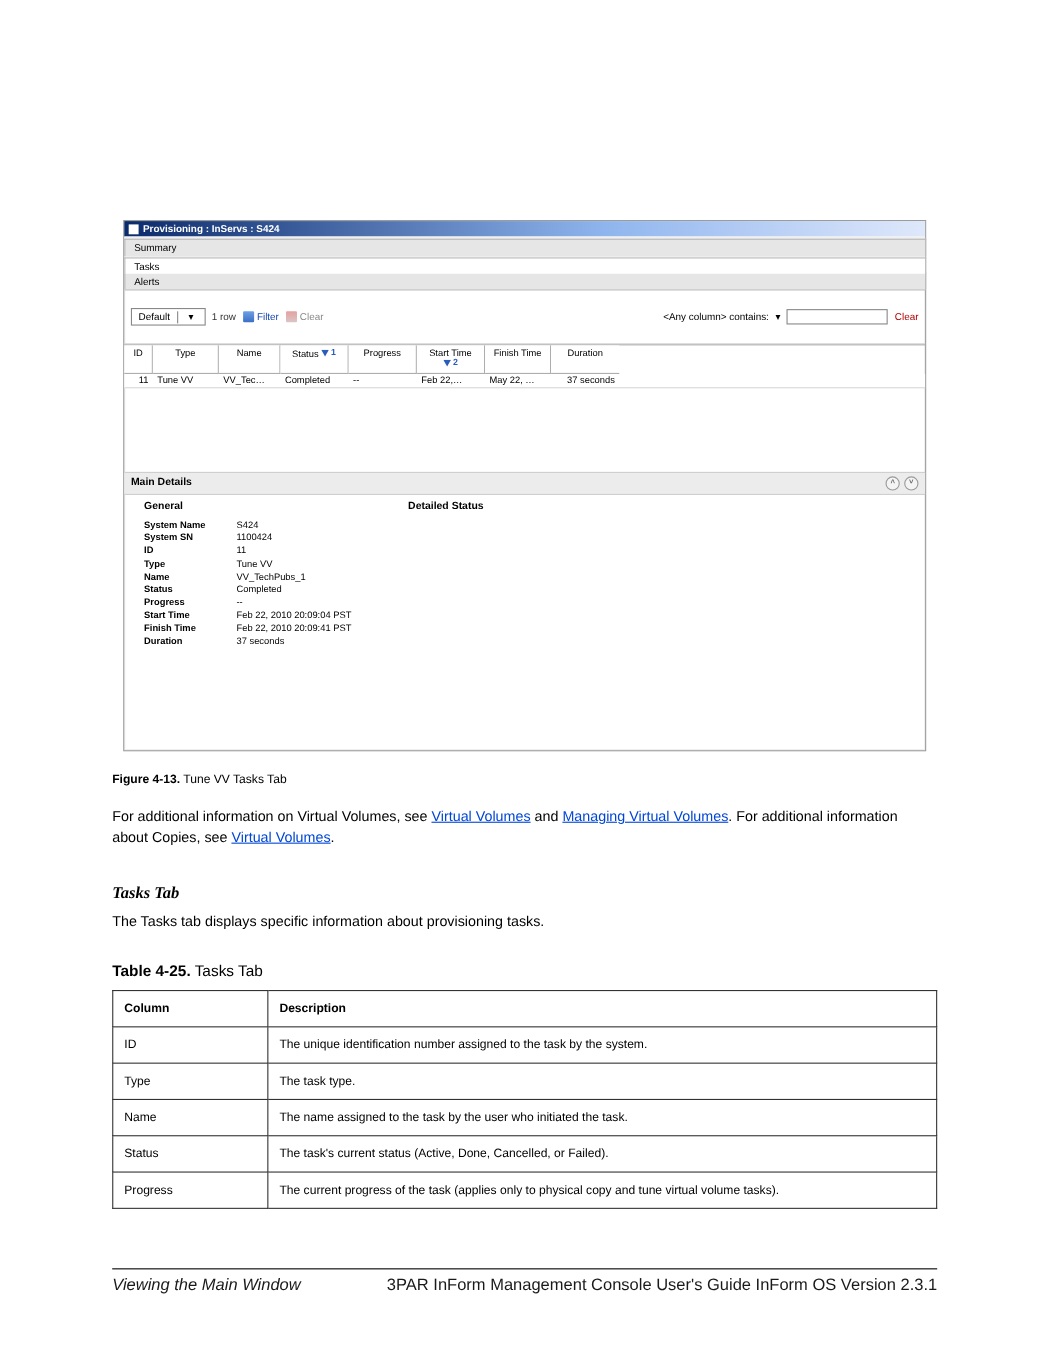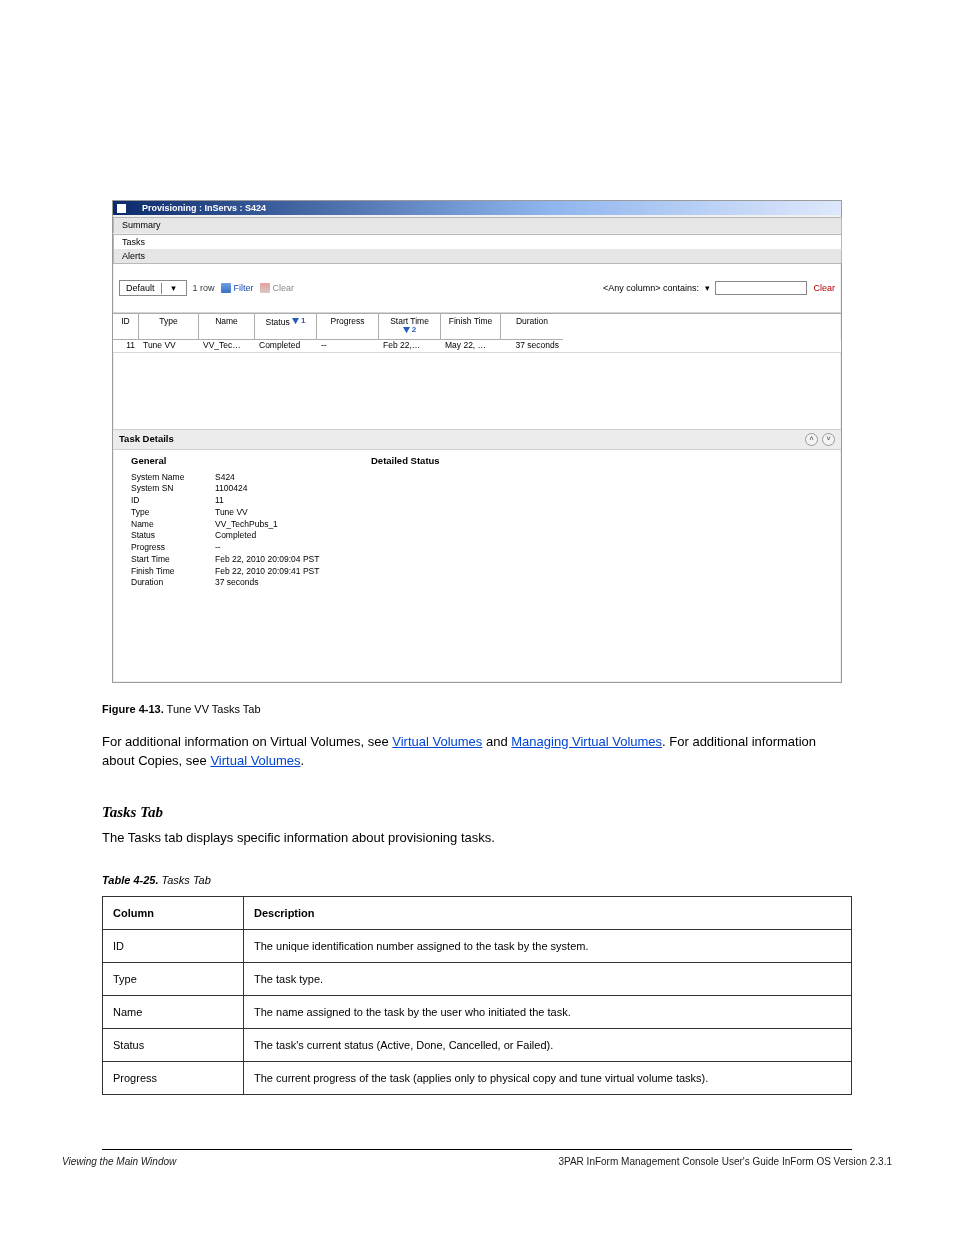--- a/index.html
+++ b/index.html
@@ -33,21 +33,21 @@
     box-shadow: inset 0 0 0 1px #efefef;
   }
   .app-titlebar {
     background: linear-gradient(to right, #0b2a6b, #8fb5ee 60%, #dfe8fb);
     color: #fff;
     padding: 2px 4px;
     font-weight: bold;
     font-size: 9px;
     display: flex;
     align-items: center;
-    gap: 16px;
+    gap: 4px;
   }
   .app-titlebar .app-icon {
     width: 9px;
     height: 9px;
     background: #ffffff;
     display: inline-block;
   }
   .tabs-row {
     display: flex;
     border-bottom: 1px solid #b7b7b7;
@@ -208,21 +208,21 @@
     font-size: 9.5px;
     margin-bottom: 6px;
   }
   .kv {
     display: grid;
     grid-template-columns: 76px auto;
     gap: 2px 8px;
     font-size: 8.5px;
     align-items: start;
   }
-  .kv .k { font-weight: normal; }
+  .kv .k { font-weight: bold; }
 
   
   .fig-caption {
     margin: 18px 0 0 86px;
     font-size: 11px;
   }
   .fig-caption .lead { font-weight: bold; }
   .body-text {
     margin: 18px 86px 0 86px;
     font-size: 13px;
@@ -250,41 +250,40 @@
     padding: 10px 10px;
     text-align: left;
     vertical-align: top;
   }
   .doc-table th {
     font-weight: bold;
     background: #fff;
   }
   .tbl-caption {
     margin: 26px 86px 6px 86px;
-    font-size: 11px;
-    font-style: italic;
+    font-size: 14px;
   }
   .tbl-caption .lead { font-weight: bold; }
 
   .page-number {
     position: relative;
     margin: 120px 0 0 0;
     text-align: center;
     font-size: 11px;
   }
   .doc-hr {
     margin: 54px 86px 6px 86px;
     border: none;
     border-top: 1px solid #000;
   }
   .runhead {
-    margin: 0 46px;
+    margin: 0 86px;
     display: flex;
     justify-content: space-between;
-    font-size: 10px;
+    font-size: 15px;
   }
   .runhead .left {
     font-family: Verdana, sans-serif;
     font-style: italic;
     color: #1a1a1a;
   }
   .runhead .mid {
     color: #1a1a1a;
   }
 </style>
@@ -363,21 +362,21 @@
         <div>Completed</div>
         <div>--</div>
         <div>Feb 22,…</div>
         <div>May 22, …</div>
         <div class="r">37 seconds</div>
       </div>
       <div class="grid-space"></div>
     </div>
 
     <div class="section-hdr">
-      <span>Task Details</span>
+      <span>Main Details</span>
       <span class="circ-btns">
         <span class="circ-btn">˄</span>
         <span class="circ-btn">˅</span>
       </span>
     </div>
     <div class="details-body">
       <div class="details-col" style="width:210px">
         <div class="details-heading">General</div>
         <div class="kv" id="kv-grid">
             <div class="k">System Name</div>

